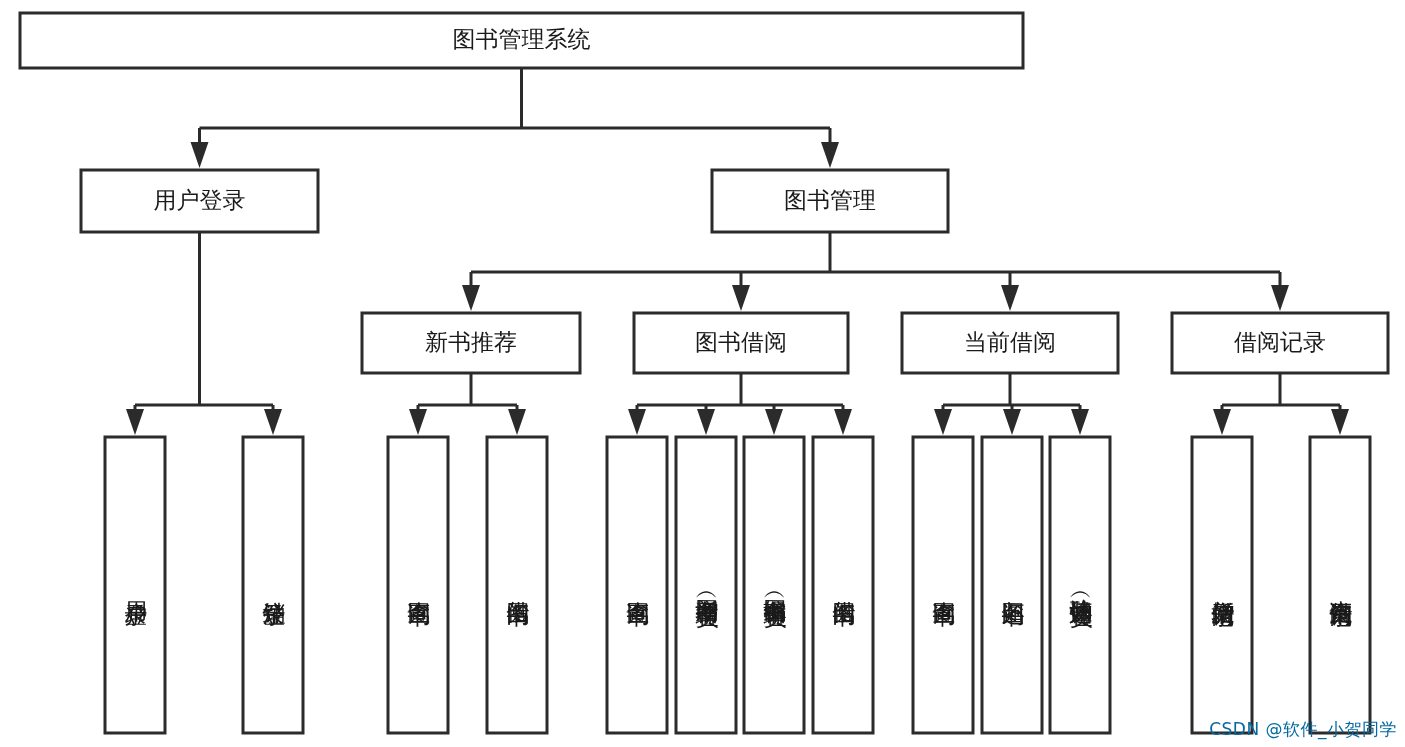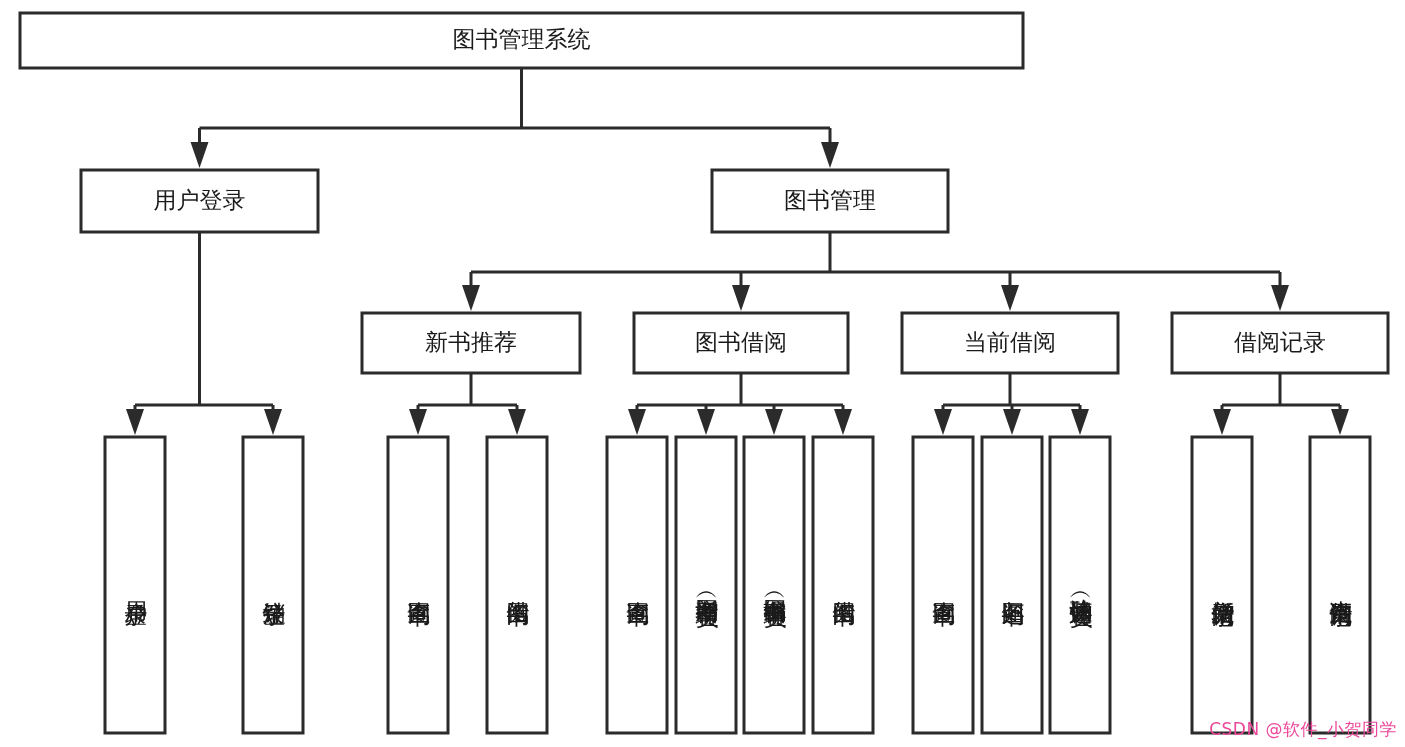--- a/index.html
+++ b/index.html
@@ -58,21 +58,21 @@
   .arrow-head {
     fill: #2b2b2b;
     stroke: none;
   }
   .watermark {
     position: absolute;
     right: 8px;
     bottom: 6px;
     font-family: "DejaVu Sans", "Liberation Sans", sans-serif;
     font-size: 17px;
-    color: #ec4899;
+    color: #0369a1;
     white-space: nowrap;
     letter-spacing: 0.5px;
     pointer-events: none;
   }
 </style>
 </head>
 <body>
 
 <div id="diagram-root">
   <svg class="diagram-canvas" id="diagram-canvas" viewBox="0 0 1405 747" xmlns="http://www.w3.org/2000/svg">

